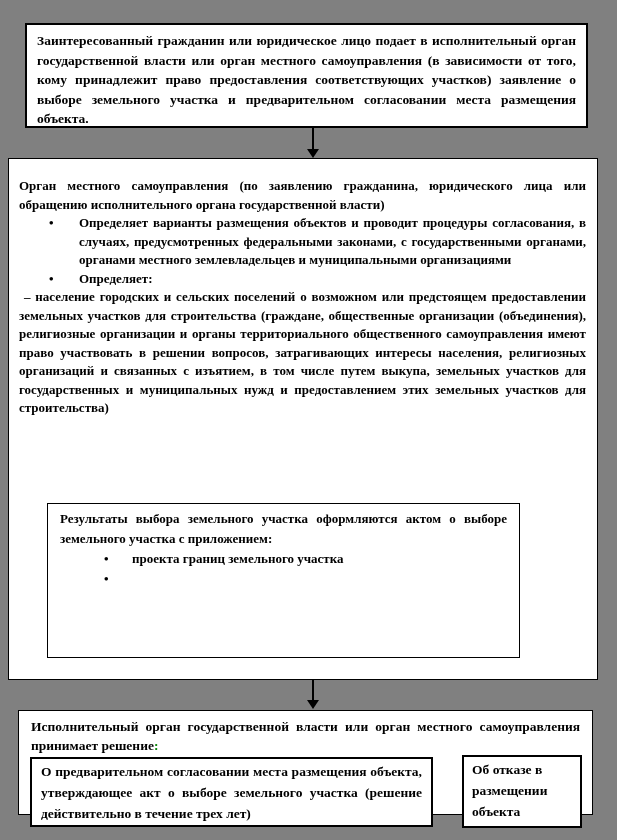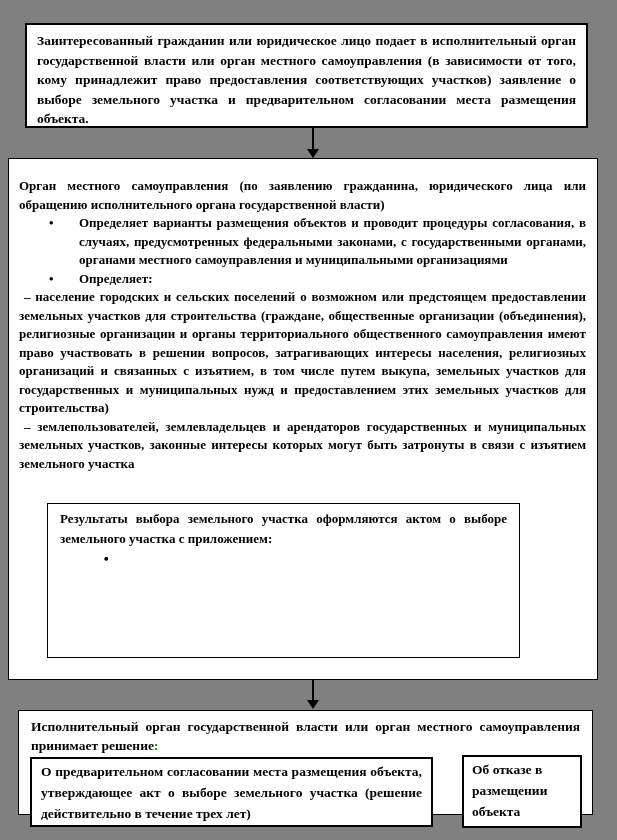--- a/index.html
+++ b/index.html
@@ -62,34 +62,34 @@
     <span>Заинтересованный гражданин или юридическое лицо подает в исполнительный орган государственной власти или орган местного самоуправления (в зависимости от того, кому принадлежит право предоставления соответствующих участков) заявление о выборе земельного участка и предварительном согласовании места размещения объекта.</span>
   </div>
 
   <div class="arrow-line al1"></div>
   <div class="arrow-head ah1"></div>
 
   <div class="fc-box thin box2">
     <div class="txt">Орган местного самоуправления (по заявлению гражданина, юридического лица или обращению исполнительного органа государственной власти)</div>
     <div class="bullet-row">
       <span class="marker">•</span>
-      <div class="txt">Определяет варианты размещения объектов и проводит процедуры согласования, в случаях, предусмотренных федеральными законами, с государственными органами, органами местного самоуправления и муниципальными организациями</div>
+      <div class="txt">Определяет варианты размещения объектов и проводит процедуры согласования, в случаях, предусмотренных федеральными законами, с государственными органами, органами местного землевладельцев и муниципальными организациями</div>
     </div>
     <div class="bullet-row">
       <span class="marker">•</span>
       <div class="txt">Определяет:</div>
     </div>
     <div class="txt dash-par">– население городских и сельских поселений о возможном или предстоящем предоставлении земельных участков для строительства (граждане, общественные организации (объединения), религиозные организации и органы территориального общественного самоуправления имеют право участвовать в решении вопросов, затрагивающих интересы населения, религиозных организаций и связанных с изъятием, в том числе путем выкупа, земельных участков для государственных и муниципальных нужд и предоставлением этих земельных участков для строительства)</div>
-    <div class="txt dash-par">– землепользователей, землевладельцев и арендаторов государственных и муниципальных земельных участков, законные интересы которых могут быть затронуты в связи с изъятием земельного участка</div>
   </div>
 
   <div class="fc-box thin result-box">
     <div class="txt">Результаты выбора земельного участка оформляются актом о выборе земельного участка с приложением:</div>
     <div class="bullet-row">
       <span class="marker">•</span>
+      <div class="txt">проекта границ земельного участка</div>
     </div>
     <div class="bullet-row">
       <span class="marker">•</span>
     </div>
   </div>
 
   <div class="arrow-line al2"></div>
   <div class="arrow-head ah2"></div>
 
   <div class="fc-box thin box3">

